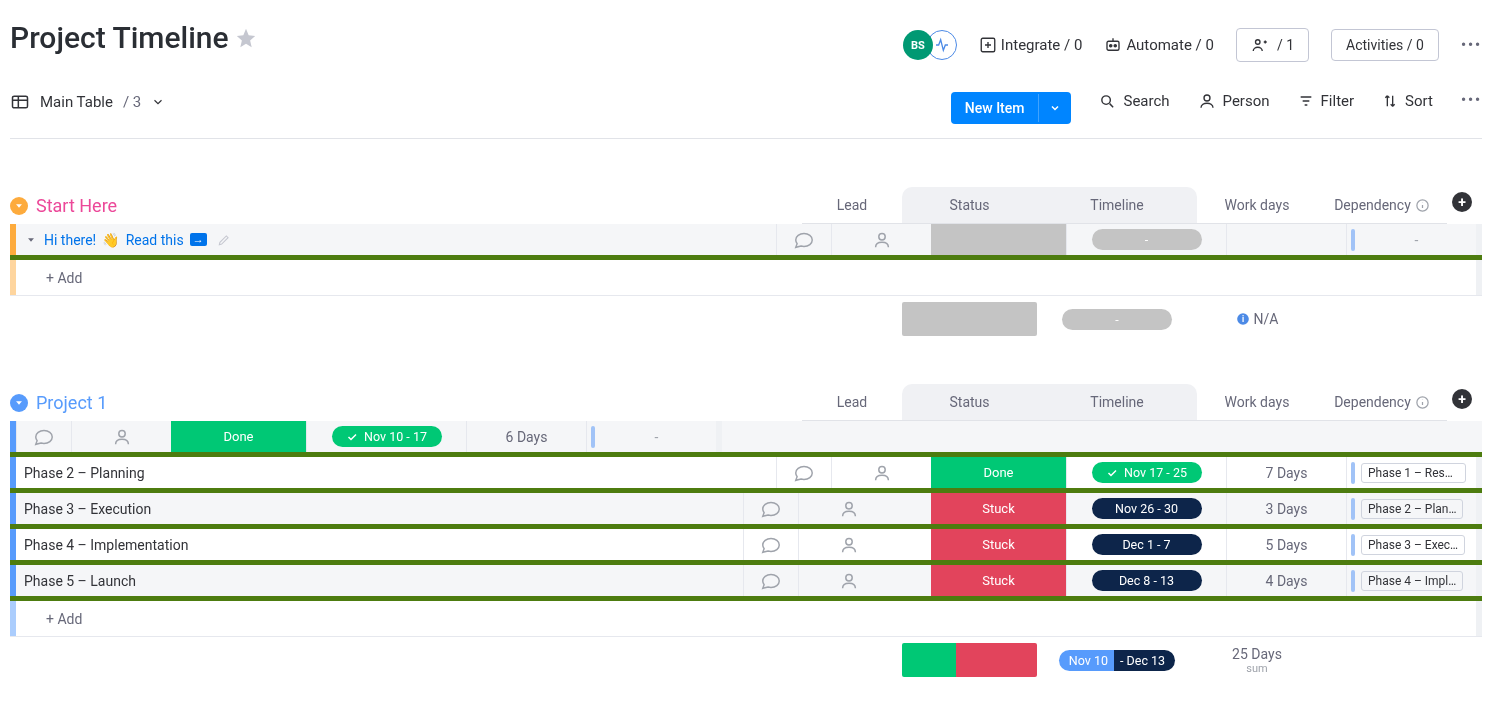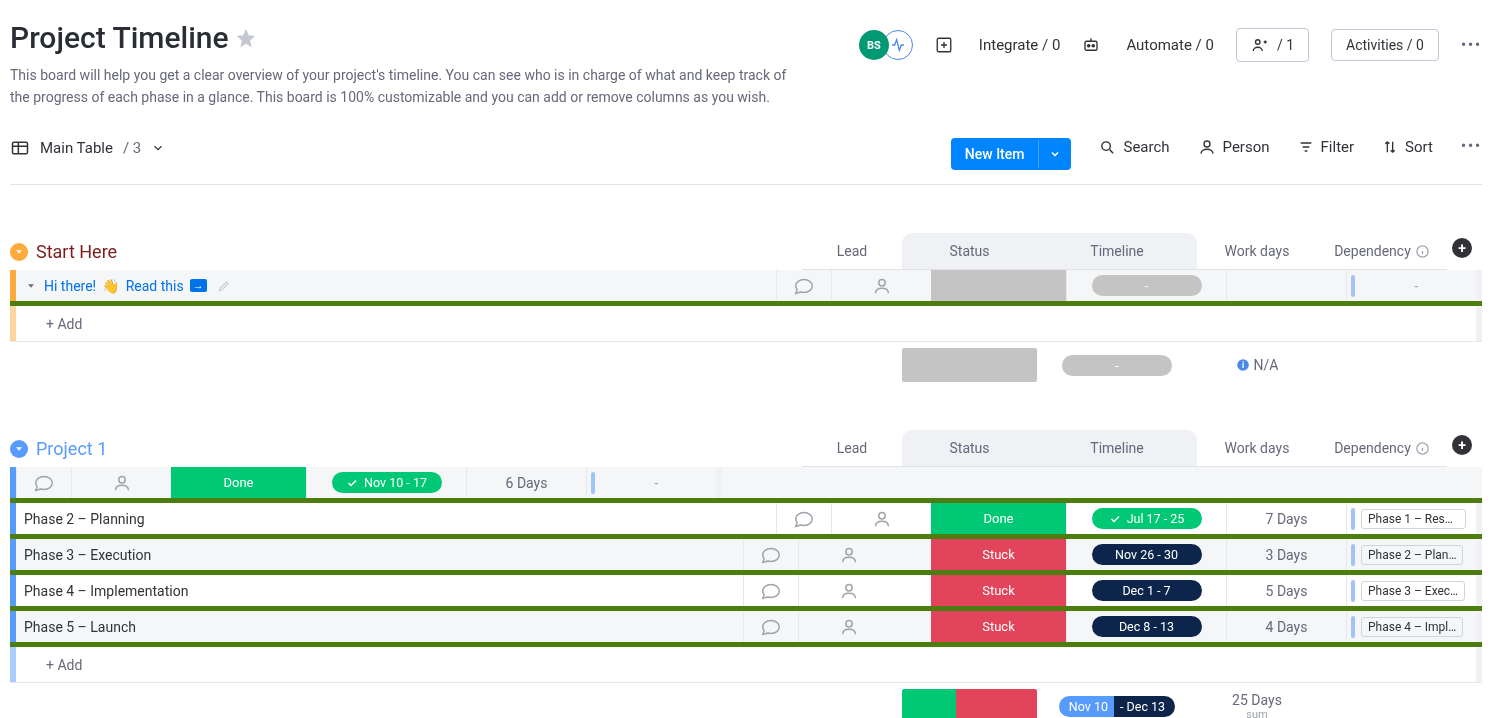--- a/index.html
+++ b/index.html
@@ -29,21 +29,21 @@
 .title-row { display: flex; align-items: center; gap: 6px; }
 .board-title { font-size: 30px; font-weight: 500; margin: 0; color: #2a2e34; }
 .star-icon { color: #c5c7d0; }
 .board-desc { color: var(--text-med); font-size: 14px; max-width: 790px; margin-top: 10px; line-height: 1.55; }
 
 .header-right { display: flex; align-items: center; gap: 22px; padding-top: 8px; }
 .avatars { display: flex; }
 .avatar-circle { width: 30px; height: 30px; border-radius: 50%; display: flex; align-items: center; justify-content: center; font-size: 11px; font-weight: 700; color: #fff; }
 .avatar-bs { background: #009973; margin-right: -6px; z-index: 1; }
 .avatar-mon { background: #fff; border: 1.5px solid #4c8ae6; color: #4c8ae6; }
-.hdr-item { display: flex; align-items: center; gap: 26px; color: var(--text-dark); font-size: 15px; cursor: pointer; }
+.hdr-item { display: flex; align-items: center; gap: 4px; color: var(--text-dark); font-size: 15px; cursor: pointer; }
 .btn-outline { border: 1px solid #c3c6d4; border-radius: 4px; padding: 7px 14px; display: flex; align-items: center; gap: 8px; cursor: pointer; }
 .dots-menu { color: var(--text-med); letter-spacing: 2px; font-weight: 700; cursor: pointer; }
 
 
 .toolbar { display: flex; align-items: flex-start; padding: 18px 0 14px 0; border-bottom: 1px solid var(--border-light); margin-top: 12px; }
 .view-switcher { display: flex; align-items: center; gap: 10px; font-size: 15px; cursor: pointer; }
 .view-count { color: var(--text-med); }
 .toolbar-spacer { flex: 1; }
 .new-item-btn { background: var(--new-item-blue); color: #fff; border-radius: 4px; display: flex; align-items: center; overflow: hidden; cursor: pointer; }
 .new-item-btn .label { padding: 8px 14px; font-weight: 500; }
@@ -123,21 +123,20 @@
 <div class="board-header">
   <div class="header-left">
     <div class="title-row">
       <h1 class="board-title">Project Timeline</h1>
       <span class="star-icon">
         <svg width="22" height="22" viewBox="0 0 24 24" fill="currentColor">
             <path d="M12 2l2.9 6.9L22 9.8l-5.5 4.8L18.2 22 12 18.3 5.8 22l1.7-7.4L2 9.8l7.1-.9L12 2z"></path>
           </svg>
       </span>
     </div>
-    <div class="board-desc">This board will help you get a clear overview of your project's timeline. You can see who is in charge of what and keep track of the progress of each phase in a glance. This board is 100% customizable and you can add or remove columns as you wish.</div>
   </div>
   <div class="header-right">
     <div class="avatars">
       <div class="avatar-circle avatar-bs">BS</div>
       <div class="avatar-circle avatar-mon">
         <svg width="16" height="16" viewBox="0 0 24 24" fill="none" stroke="currentColor" stroke-width="2">
             <path d="M3 12h4l3-8 4 16 3-8h4"></path>
           </svg>
       </div>
     </div>
@@ -224,21 +223,21 @@
 
 <div id="groups-container">
     <div class="group">
       <div class="group-head-row">
     <div class="group-title-wrap">
       <span class="group-caret" style="background:#fdab3d;color:#fff">
             <svg width="10" height="10" viewBox="0 0 24 24" fill="currentColor">
               <path d="M5 8l7 8 7-8z"></path>
             </svg>
           </span>
-      <span class="group-title" style="color:#7f1d1d">Start Here</span>
+      <span class="group-title" style="color:#ec4899">Start Here</span>
     </div>
     <div class="col-headers">
       <div class="col-head lead">Lead</div>
       <div class="col-head status">Status</div>
       <div class="col-head timeline">Timeline</div>
       <div class="col-head workdays">Work days</div>
       <div class="col-head dependency">Dependency <span style="color:#9fa3ab">
               <svg width="15" height="15" viewBox="0 0 24 24" fill="none" stroke="currentColor" stroke-width="2">
                 <circle cx="12" cy="12" r="9"></circle>
                 <path d="M12 11v5M12 7.5v.5"></path>
@@ -393,21 +392,21 @@
           </svg>
         </div>
       <div class="status-col status-done">Done</div>
       <div class="timeline-col">
         <div class="timeline-pill pill-green">
           <span style="display:flex">
               <svg width="12" height="12" viewBox="0 0 24 24" fill="none" stroke="currentColor" stroke-width="3">
                 <path d="M5 12l5 5L20 7"></path>
               </svg>
             </span>
-          <span>Jul 17 - 25</span>
+          <span>Nov 17 - 25</span>
         </div>
       </div>
       <div class="workdays-col">7 Days</div>
       <div class="dep-col">
           <div class="dep-bar"></div>
           <div class="dep-pill">Phase 1 – Rese…</div>
         </div>
       <div class="end-bar"></div>
     </div>
       <div class="row odd">

